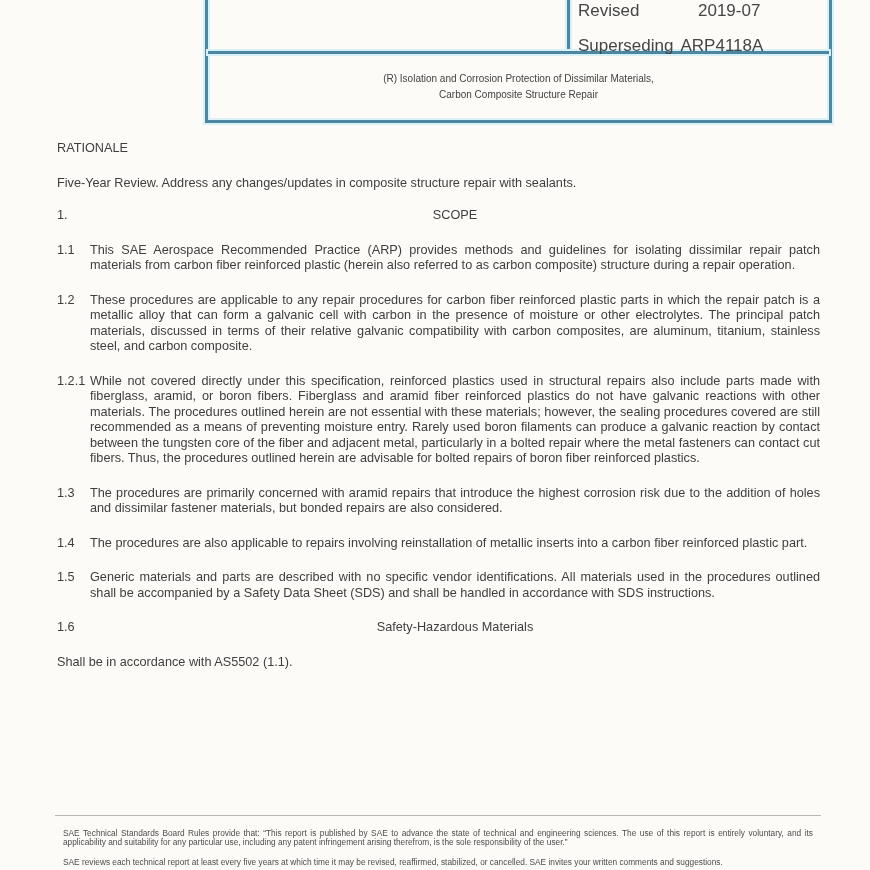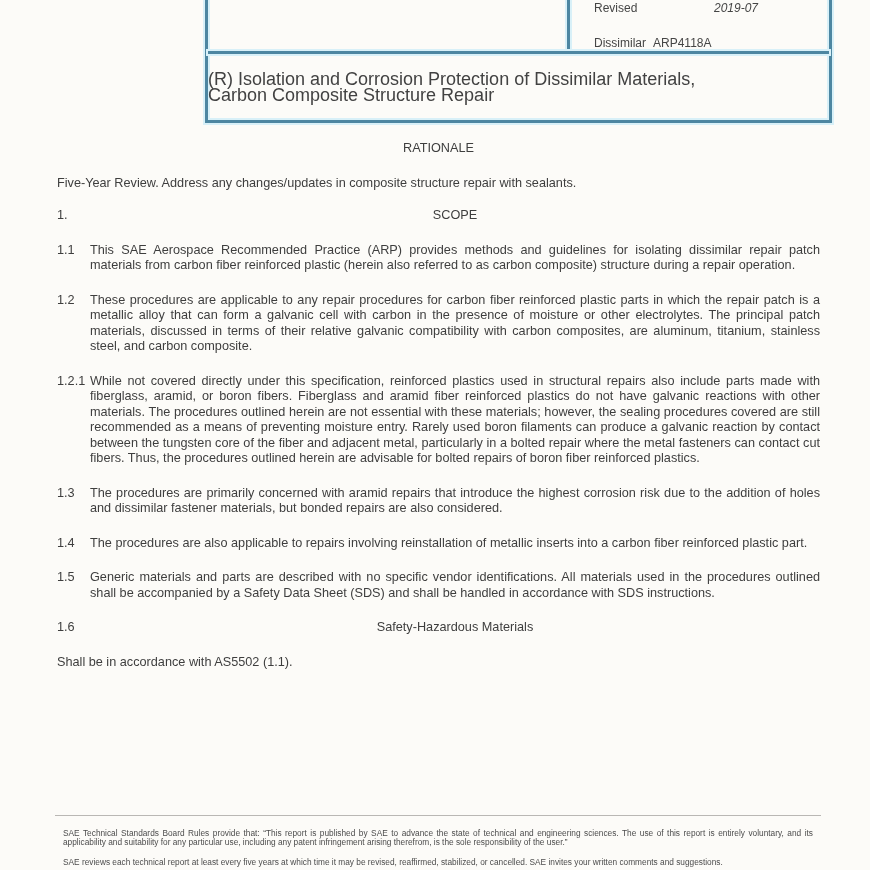--- a/index.html
+++ b/index.html
@@ -30,41 +30,41 @@
     width: 3px; height: 52px;
     background: #4d86a1;
     box-shadow: 0 0 0 2px #d8f0f8;
   }
   .tbl-hdiv {
     position: absolute; left: 208px; top: 51px;
     width: 621px; height: 3px;
     background: #4d86a1;
     box-shadow: 0 0 0 2px #d8f0f8;
   }
-  .hdr-label   { position: absolute; font-size: 12px; color: #454545; white-space: nowrap; margin-left: 16px; }
+  .hdr-label   { position: absolute; font-size: 17px; color: #454545; white-space: nowrap; }
   .hdr-revised-label { left: 578px; top: 1px; }
-  .hdr-revised-value { left: 698px; top: 1px; font-style: italic; }
+  .hdr-revised-value { left: 698px; top: 1px; }
   .hdr-superseding   { left: 578px; top: 36px; }
   .hdr-superseding .val { margin-left: 7px; }
   .tbl-title {
     position: absolute; left: 208px; top: 71px;
     width: 621px;
-    text-align: left;
-    font-size: 18px; line-height: 16px;
+    text-align: center;
+    font-size: 10px; line-height: 16px;
     color: #424242;
   }
 
   
   .content {
     position: absolute; left: 57px; top: 141px;
     width: 763px;
     font-size: 12.7px; line-height: 15.5px;
     color: #3e3e3e;
   }
-  .rationale-h { text-align: center; margin: 0 0 19px 0; }
+  .rationale-h { text-align: left; margin: 0 0 19px 0; }
   .lead { margin: 0 0 17px 0; }
   .sec { display: flex; margin: 0 0 19px 0; }
   .sec-num { flex: none; width: 33px; }
   .sec-body { flex: 1; text-align: justify; }
   .sec--plain .sec-body { text-align: center; }
   .closing { margin: 0; }
 
   
   .footer-rule {
     position: absolute; left: 55px; top: 815px;
@@ -86,21 +86,21 @@
 
 <div class="page">
 
   <div class="tbl-outline"></div>
   <div class="tbl-vdiv"></div>
   <div class="tbl-hdiv"></div>
 
   <div class="hdr-label hdr-revised-label">Revised</div>
   <div class="hdr-label hdr-revised-value">2019-07</div>
   <div class="hdr-label hdr-superseding">
-    <span>Dissimilar</span><span class="val">ARP4118A</span>
+    <span>Superseding</span><span class="val">ARP4118A</span>
   </div>
 
   <div class="tbl-title">
     <div>(R) Isolation and Corrosion Protection of Dissimilar Materials,</div>
     <div>Carbon Composite Structure Repair</div>
   </div>
 
   <div class="content">
     <div class="rationale-h">RATIONALE</div>
     <p class="lead">Five-Year Review. Address any changes/updates in composite structure repair with sealants.</p>

